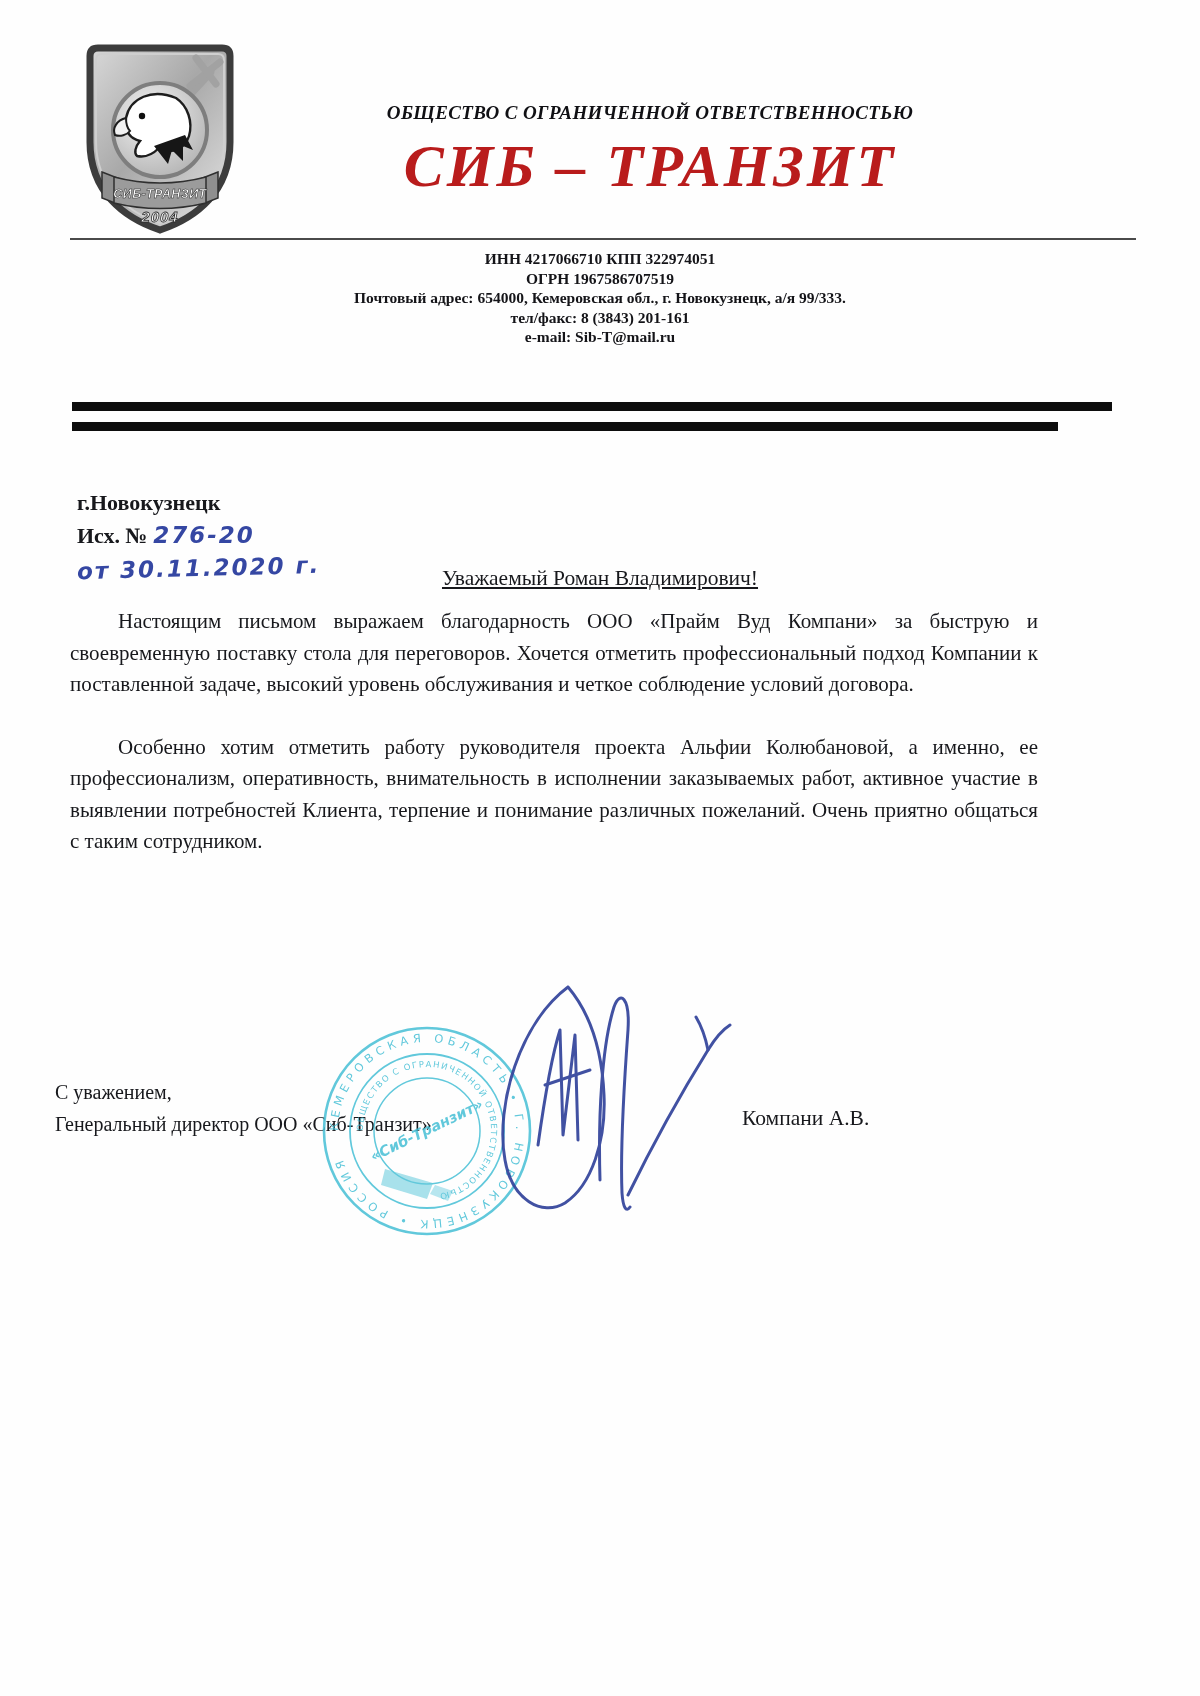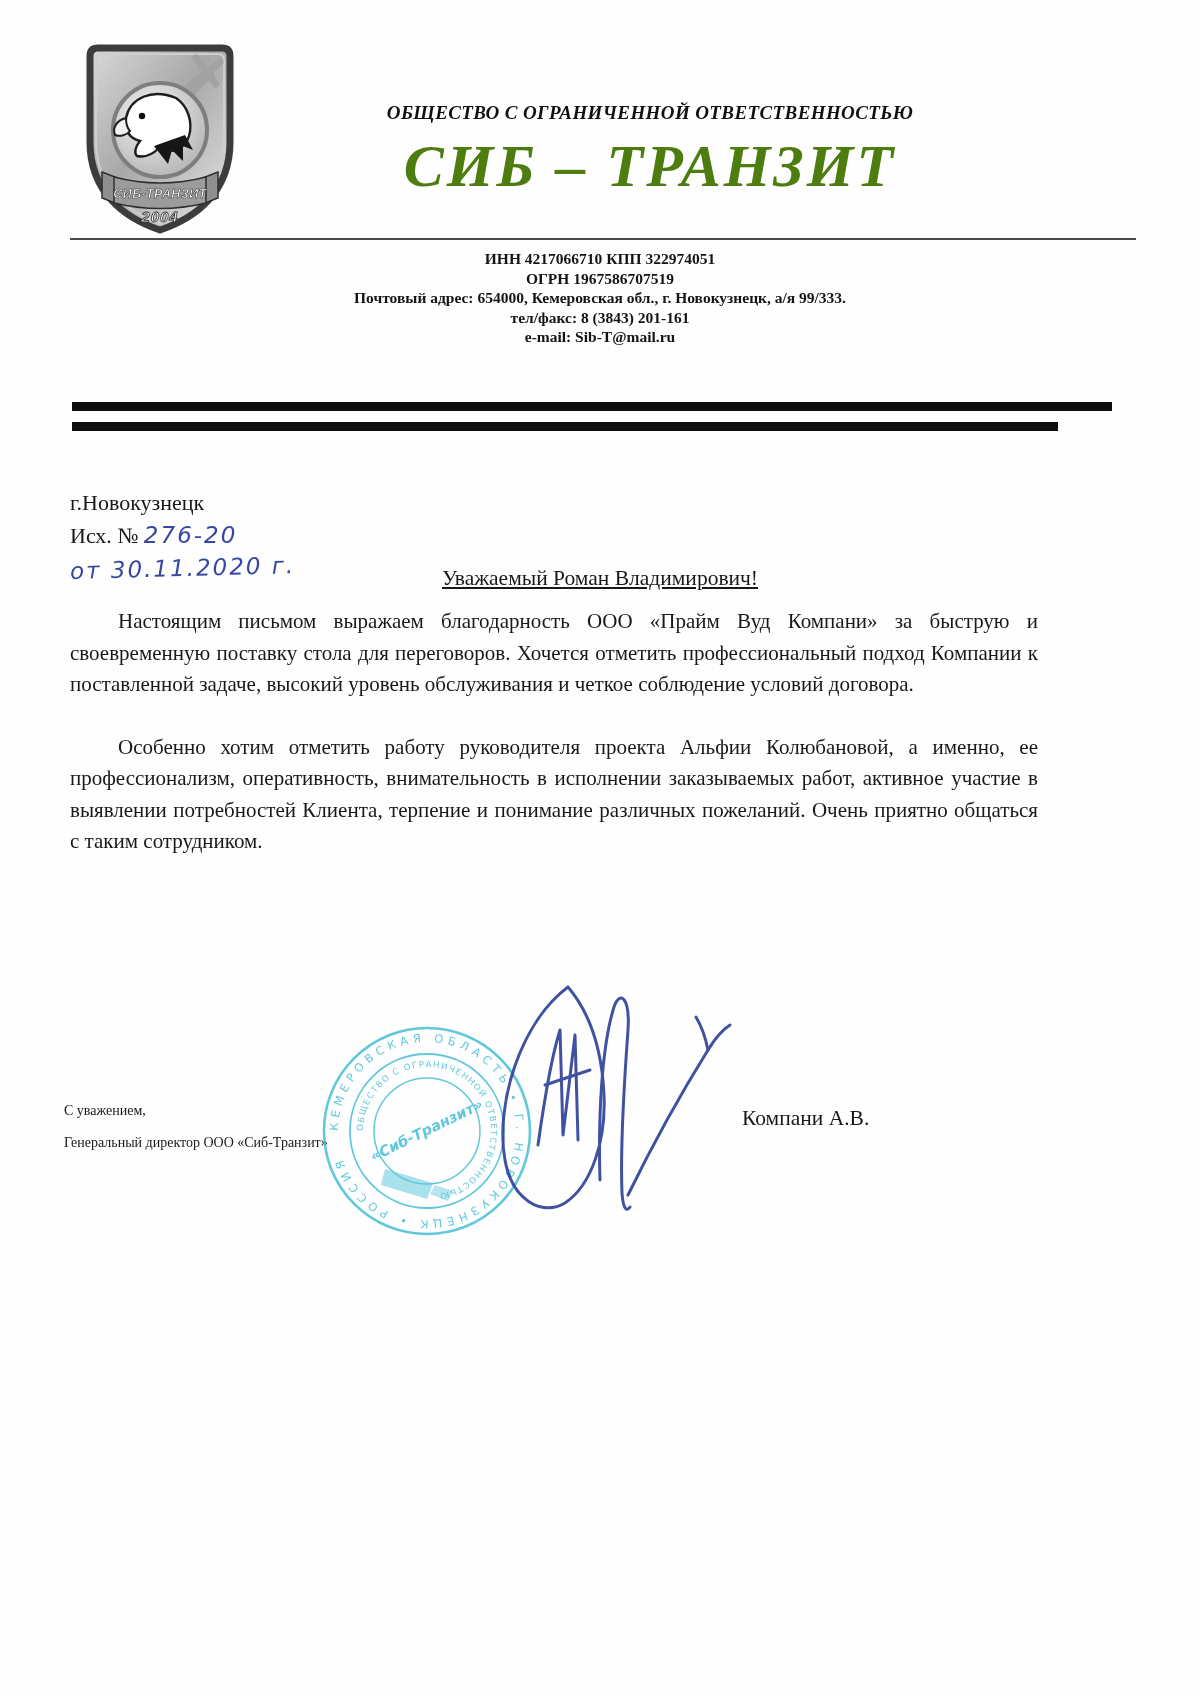--- a/index.html
+++ b/index.html
@@ -6,45 +6,45 @@
   .page {
     position:relative; width:1200px; height:1696px;
     background:#fefefe; overflow:hidden;
     font-family:"Liberation Serif", serif; color:#17181c;
   }
 
   
   .logo-svg { position:absolute; left:84px; top:42px; width:152px; height:196px; }
   .header-block { position:absolute; left:330px; top:102px; width:640px; text-align:center; }
   .org-type { font-size:19px; font-weight:bold; font-style:italic; letter-spacing:0.4px; color:#101014; }
-  .org-name { font-size:60px; font-weight:bold; font-style:italic; letter-spacing:3px; margin-top:8px; color:#4d7c0f; }
+  .org-name { font-size:60px; font-weight:bold; font-style:italic; letter-spacing:3px; margin-top:8px; color:#b91c1c; }
 
   .thin-rule { position:absolute; left:70px; top:238px; width:1066px; height:2px; background:#4a4a4a; }
 
   .details { position:absolute; left:95px; top:249px; width:1010px; text-align:center; }
   .details div { font-size:15.5px; font-weight:bold; line-height:19.5px; color:#141418; }
 
   .bar { position:absolute; left:72px; height:9px; background:#0d0d0d; }
   .bar1 { top:402px; width:1040px; }
   .bar2 { top:422px; width:986px; }
 
   
-  .meta { position:absolute; left:70px; top:486px; font-size:22px; line-height:33px; }
+  .meta { position:absolute; left:77px; top:486px; font-size:22px; line-height:33px;font-weight:bold; }
   .hand {
     font-family:"DejaVu Sans", sans-serif; font-style:italic;
     color:#3547a3; font-size:23px; letter-spacing:2px;
   }
   .hand-date { display:inline-block; transform:rotate(-1.5deg); }
 
   .salutation { position:absolute; left:0; top:566px; width:1200px; text-align:center; font-size:21.5px;text-decoration:underline; }
 
   .body-text { position:absolute; left:66px; top:606px; width:972px; }
   .body-text p { margin:0 0 31px 4px; font-size:21px; line-height:31.5px; text-align:justify; text-indent:48px; }
 
-  .closing { position:absolute; left:64px; top:1076px; font-size:14px; line-height:32px;margin-top:19px; }
+  .closing { position:absolute; left:55px; top:1076px; font-size:20px; line-height:32px; }
   .signer-name { position:absolute; left:742px; top:1106px; font-size:21.5px; }
 
   .stamp-svg { position:absolute; left:315px; top:1019px; width:224px; height:224px; opacity:0.82; }
   .sign-svg  { position:absolute; left:450px; top:945px;  width:300px; height:310px; }
 </style>
 </head>
 <body>
 
 <div class="page">
 

